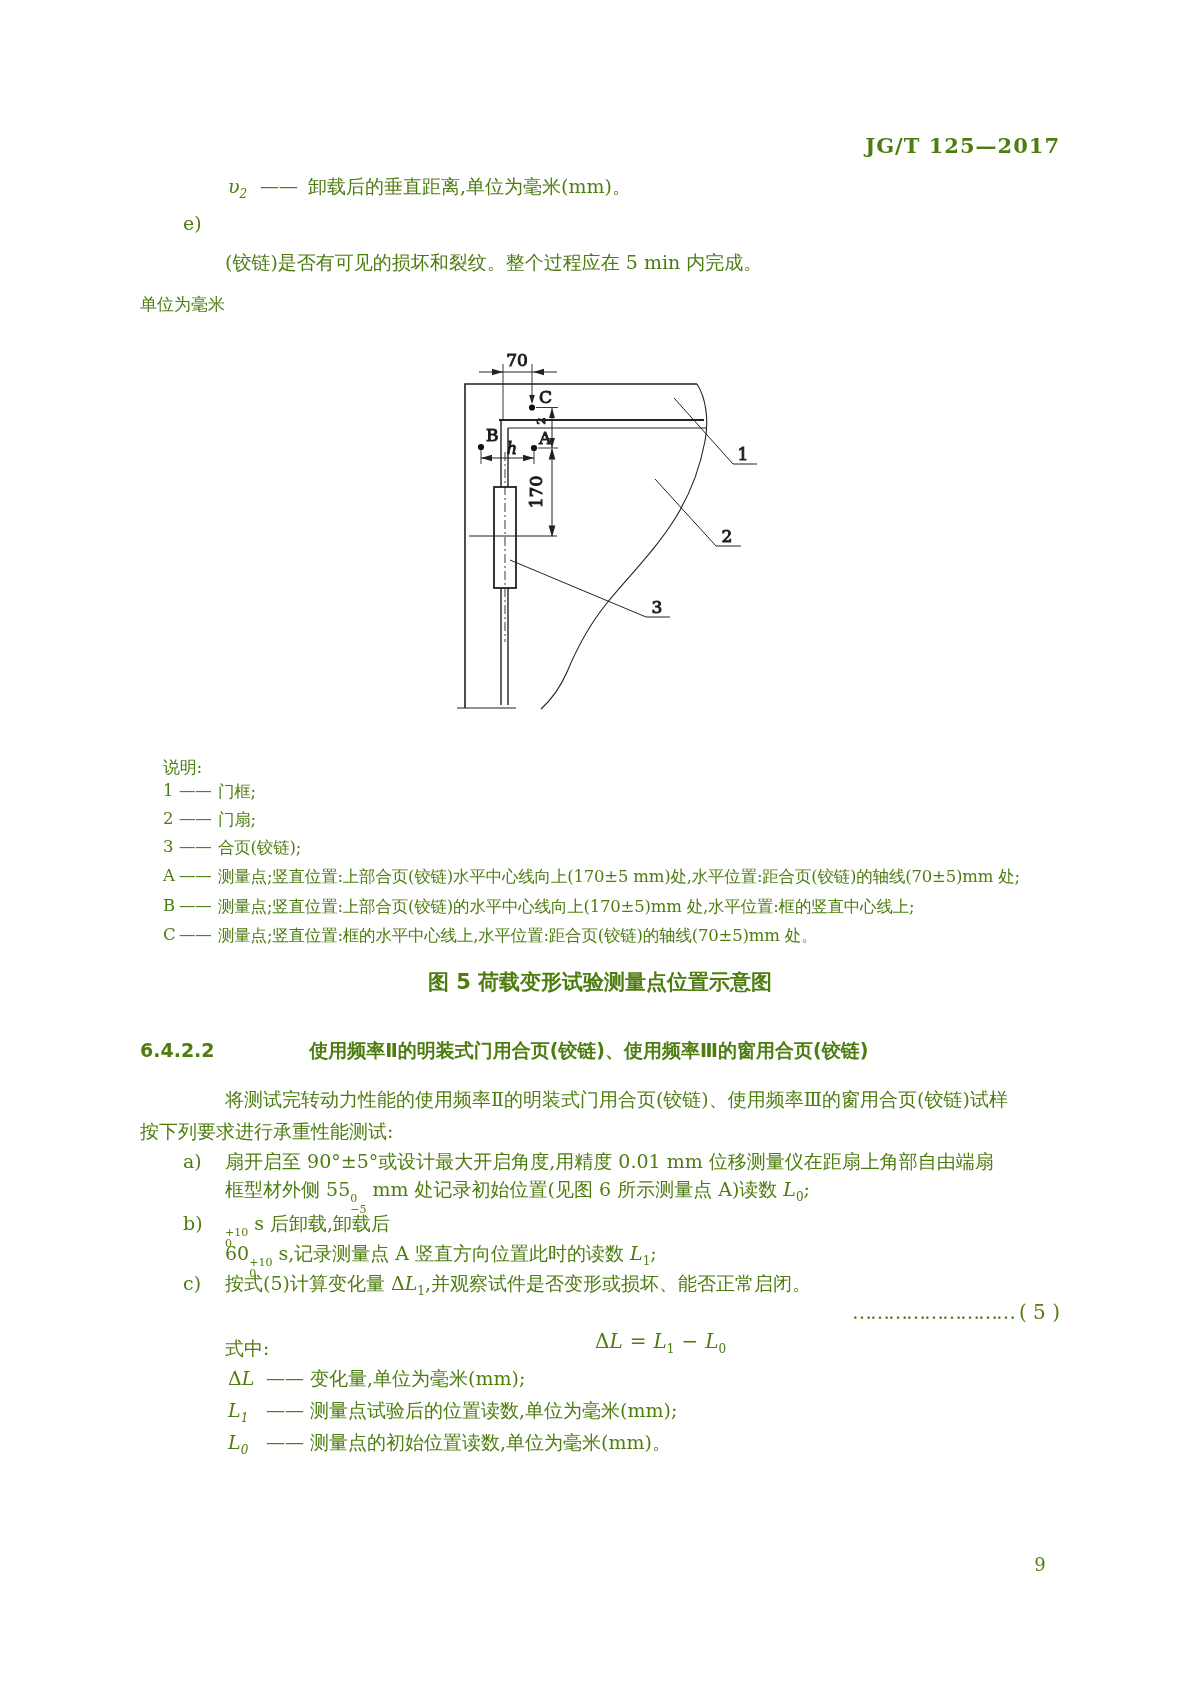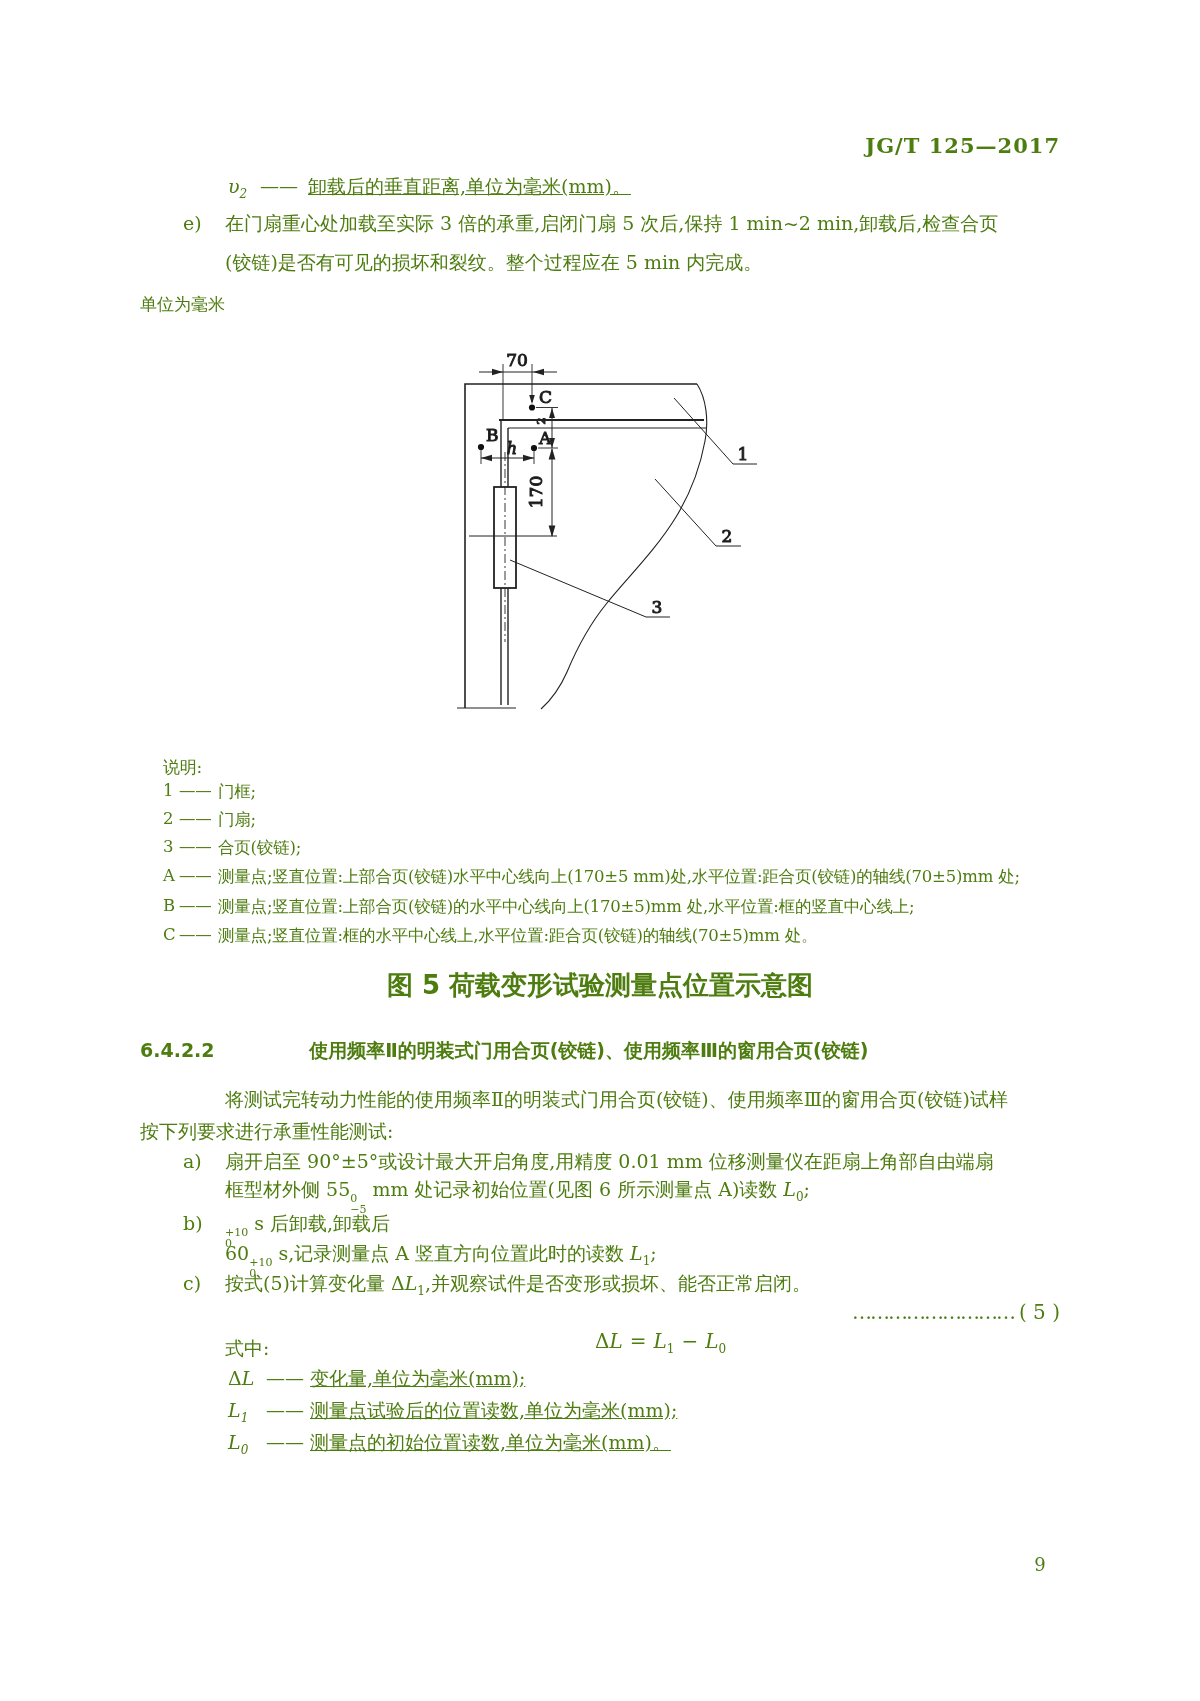--- a/index.html
+++ b/index.html
@@ -7,31 +7,31 @@
     position:relative;width:1200px;height:1701px;margin:0 auto;
     background:#ffffff;color:#4d7c0f;
     font-family:"DejaVu Serif","Liberation Serif",serif;
     overflow:hidden;
   }
   .ln{position:absolute;left:140px;width:920px;white-space:nowrap;font-size:19px;line-height:1.25;}
   .marker{position:absolute;left:43px;top:0;}
   .ind{margin-left:85px;}
   .sym{position:absolute;left:88px;top:0;font-style:italic;}
   .symdash{position:absolute;left:126px;top:0;font-style:normal;}
-  .deftext{margin-left:170px;text-decoration:underline;}
+  .deftext{margin-left:170px;}
   sub{font-size:12px;}
   .hdr{position:absolute;left:140px;top:133px;width:920px;text-align:right;
        font-size:21px;font-weight:600;letter-spacing:1px;}
   .unit{position:absolute;left:140px;top:293px;width:920px;font-size:17px;}
   .lgn{position:absolute;left:140px;width:920px;white-space:nowrap;font-size:16.5px;letter-spacing:-0.2px;}
   .lgn .key{position:absolute;left:23px;top:0;}
   .lgn .ldash{position:absolute;left:39px;top:0;}
   .lgn .ltext{margin-left:78px;}
   .caption{position:absolute;left:140px;top:968px;width:920px;text-align:center;
-           font-family:"DejaVu Sans","Liberation Sans",sans-serif;font-weight:700;font-size:26px;}
+           font-family:"DejaVu Sans","Liberation Sans",sans-serif;font-weight:700;font-size:21px;}
   .heading{position:absolute;left:140px;top:1038px;width:920px;white-space:nowrap;
            font-family:"DejaVu Sans","Liberation Sans",sans-serif;font-weight:700;font-size:19px;}
   .heading .htitle{margin-left:88px;}
   .tol{display:inline-flex;flex-direction:column;justify-content:center;
        font-size:11px;line-height:11px;vertical-align:-6px;letter-spacing:0;}
   .tol span{display:block;text-align:left;}
   .lsym{font-style:italic;}
   .formula{font-size:20px;}
   .f-lhs{position:absolute;left:455px;top:0;margin-top:29px;}
   .f-dots{position:absolute;right:46px;top:0;letter-spacing:-2px;}
@@ -48,21 +48,20 @@
   <div class="hdr">JG/T 125—2017</div>
 
   <div class="ln" style="top:175px">
     <span class="sym"><i>υ</i><sub>2</sub></span>
     <span class="symdash" style="left:120px">——</span>
     <span class="deftext" style="margin-left:168px">卸载后的垂直距离,单位为毫米(mm)。</span>
   </div>
 
   <div class="ln" style="top:212px">
     <span class="marker">e)</span>
-    <span class="ind">在门扇重心处加载至实际 3 倍的承重,启闭门扇 5 次后,保持 1 min~2 min,卸载后,检查合页</span>
   </div>
   <div class="ln" style="top:251px">
     <span class="ind">(铰链)是否有可见的损坏和裂纹。整个过程应在 5 min 内完成。</span>
   </div>
 
   <div class="unit">单位为毫米</div>
 
   <svg style="position:absolute;left:400px;top:320px" width="400" height="400" viewBox="400 320 400 400" fill="none" stroke="#222">
 
     <path d="M465,708 L465,384 L697,384" stroke-width="1.6"></path>

